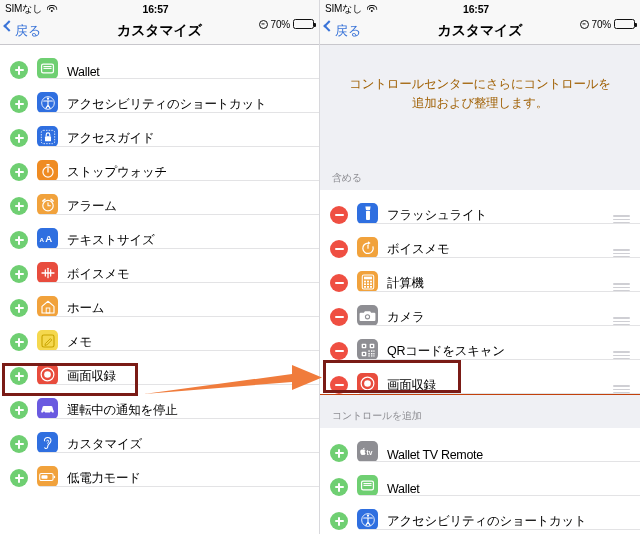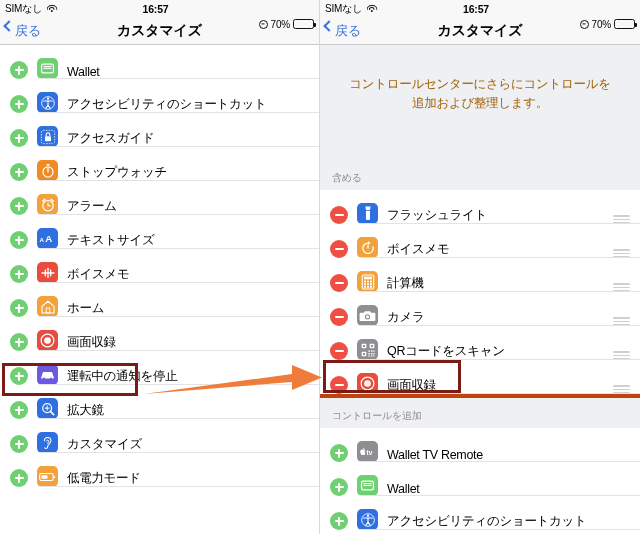--- a/index.html
+++ b/index.html
@@ -127,21 +127,21 @@
   }
   .intro p {
     font-size: 12.5px; color: #a16207; text-align: center;
     line-height: 1.55; letter-spacing: -0.3px;
   }
   .section-head {
     background: #eff0f4; height: 27px;
     display: flex; align-items: flex-end; padding: 0 13px 5px 12px;
     font-size: 10px; color: #8e8e93; letter-spacing: -0.2px;
   }
-  .section-head.mid { height: 34px; border-top: 4px solid #c2410c; }
+  .section-head.mid { height: 34px; border-top: 1px solid #c2410c; }
 
   
   .hl-box {
     position: absolute; border: 3px solid #7a1b16;
     pointer-events: none; z-index: 20; background: transparent;
   }
   .arrow { position: absolute; z-index: 19; pointer-events: none; }
 </style>
 </head>
 <body>
@@ -261,50 +261,49 @@
           <div class="app-icon" style="background: rgb(241, 162, 60);">
             <svg width="16" height="16" viewBox="0 0 24 24">
               <path d="M12 3.4 L21 11 V21 H3 V11 Z" fill="none" stroke="white" stroke-width="1.7" stroke-linejoin="round"></path>
               <rect x="9.3" y="13.5" width="5.4" height="7.5" fill="none" stroke="white" stroke-width="1.4"></rect>
             </svg>
           </div>
           <div class="row-label">ホーム</div>
         </div>
         <div class="row">
           <div class="toggle-btn add"></div>
+          <div class="app-icon" style="background: rgb(245, 216, 78);">
+            <svg width="16" height="16" viewBox="0 0 24 24">
+              <rect x="3" y="3" width="18" height="18" rx="2.6" fill="none" stroke="#c9a400" stroke-width="1.7"></rect>
+              <path d="M8 16 L15.5 8.4 L17.6 10.5 L10.1 18 L7.4 18.6 Z" fill="none" stroke="#c9a400" stroke-width="1.5" stroke-linejoin="round"></path>
+            </svg>
+          </div>
+          <div class="row-label">メモ</div>
+        </div>
+        <div class="row">
+          <div class="toggle-btn add"></div>
           <div class="app-icon" style="background: rgb(232, 76, 61);">
             <svg width="17" height="17" viewBox="0 0 24 24">
               <circle cx="12" cy="12" r="9" fill="none" stroke="white" stroke-width="1.7"></circle>
               <circle cx="12" cy="12" r="4.7" fill="white"></circle>
             </svg>
           </div>
           <div class="row-label">画面収録</div>
         </div>
         <div class="row">
           <div class="toggle-btn add"></div>
           <div class="app-icon" style="background: rgb(106, 90, 224);">
             <svg width="17" height="17" viewBox="0 0 26 26">
               <path d="M4 16.5 L5.6 10.5 a2 2 0 0 1 1.9-1.4 H18.5 a2 2 0 0 1 1.9 1.4 L22 16.5 Z" fill="white"></path>
               <rect x="3.4" y="15.6" width="19.2" height="3.6" rx="1.3" fill="white"></rect>
               <circle cx="7.6" cy="19.2" r="1.5" fill="#6a5ae0"></circle>
               <circle cx="18.4" cy="19.2" r="1.5" fill="#6a5ae0"></circle>
             </svg>
           </div>
           <div class="row-label">運転中の通知を停止</div>
-        </div>
-        <div class="row">
-          <div class="toggle-btn add"></div>
-          <div class="app-icon" style="background: rgb(47, 111, 224);">
-            <svg width="16" height="16" viewBox="0 0 24 24">
-              <circle cx="10.7" cy="10.7" r="6.6" fill="none" stroke="white" stroke-width="1.9"></circle>
-              <path d="M15.6 15.6 L20.5 20.5" stroke="white" stroke-width="2.4" stroke-linecap="round"></path>
-              <path d="M10.7 7.6 V13.8 M7.6 10.7 H13.8" stroke="white" stroke-width="1.5" stroke-linecap="round"></path>
-            </svg>
-          </div>
-          <div class="row-label">拡大鏡</div>
         </div>
         <div class="row">
           <div class="toggle-btn add"></div>
           <div class="app-icon" style="background: rgb(47, 111, 224);">
             <svg width="15" height="16" viewBox="0 0 22 26">
               <path d="M6 9.5 a5.3 5.3 0 0 1 10.6 0 c0 3.4 -3.6 4.5 -4.7 7.2 c-0.7 1.7 -0.2 3.4 -1.6 4.6 c-1.2 1 -3.1 0.7 -3.8 -0.6" fill="none" stroke="white" stroke-width="1.7" stroke-linecap="round"></path>
               <path d="M9.4 9.8 a1.9 1.9 0 0 1 3.7 0.3 c0 1.4 -1.6 1.9 -2 3.2" fill="none" stroke="white" stroke-width="1.5" stroke-linecap="round"></path>
             </svg>
           </div>
           <div class="row-label">カスタマイズ</div>

